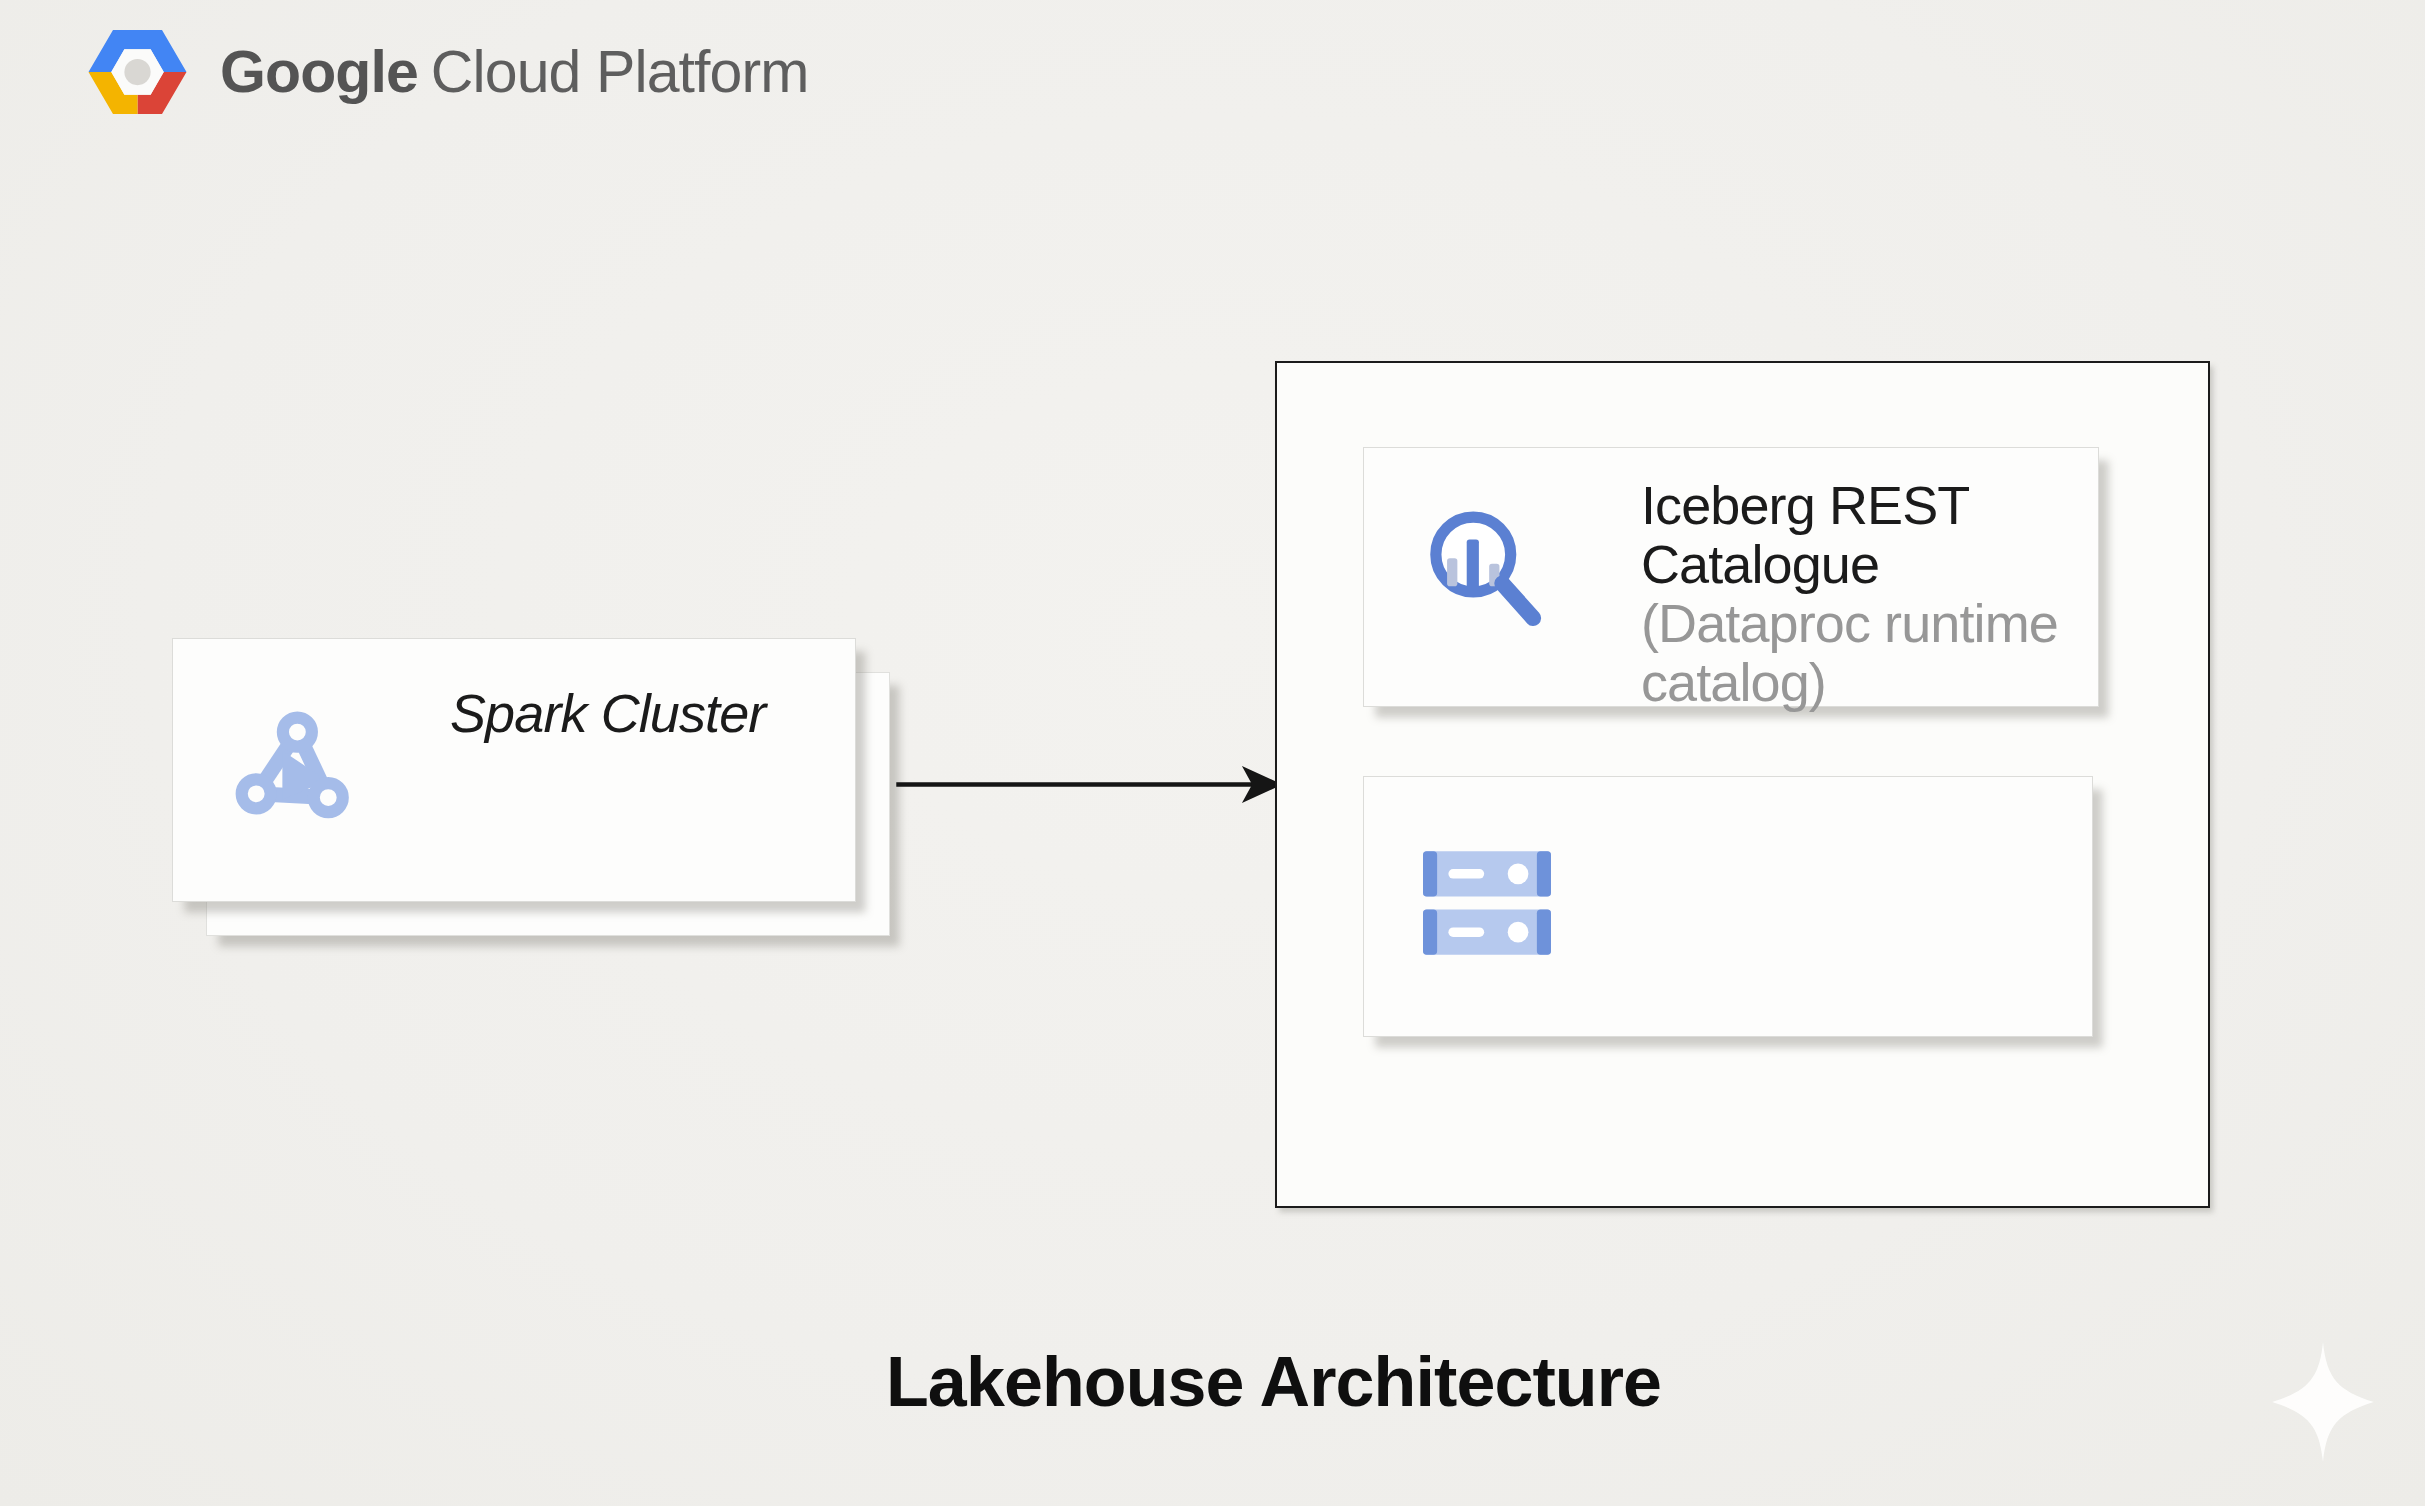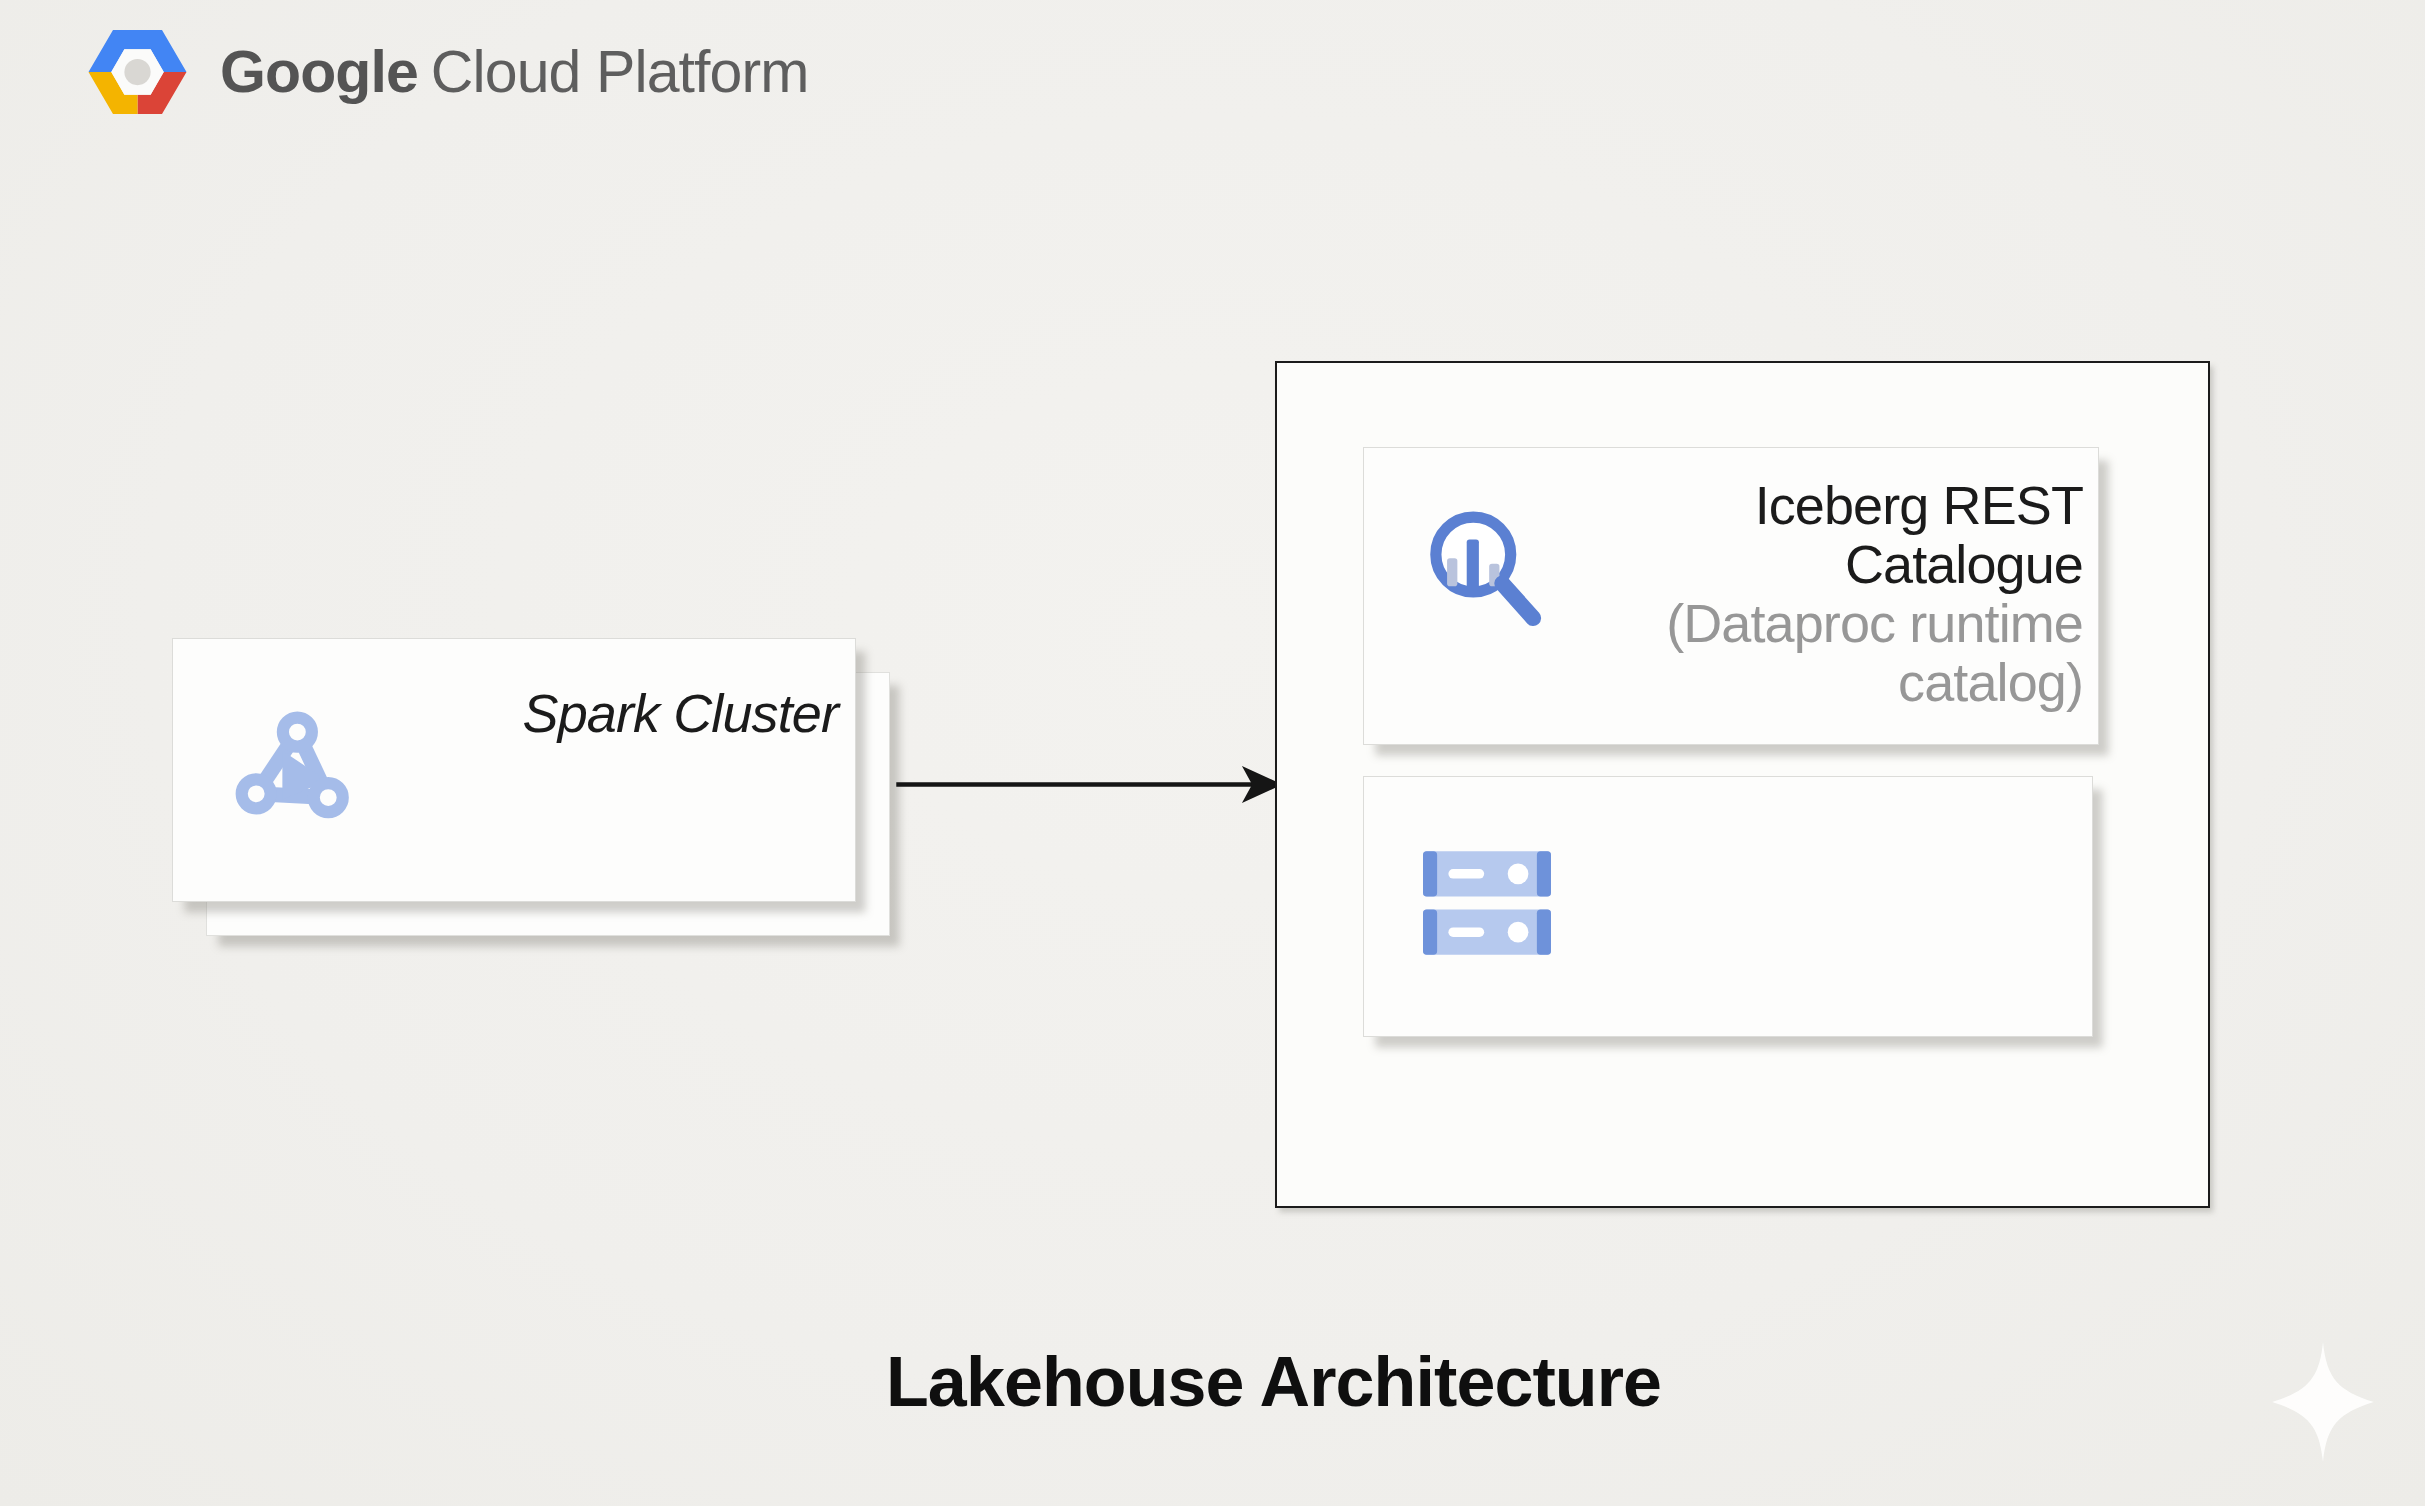--- a/index.html
+++ b/index.html
@@ -5,21 +5,20 @@
   html,body{margin:0;padding:0;}
   body{
     width:2426px;height:1507px;
     font-family:"Liberation Sans","DejaVu Sans",sans-serif;
     background:#f0efec;
     overflow:hidden;
   }
   .stage{
     position:relative;width:2426px;height:1507px;
     background:radial-gradient(ellipse at 50% 42%, #f3f2ef 0%, #f0efec 62%, #edecE8 100%);
-    text-align:right;
   }
 
   
   .brand{
     position:absolute;left:85px;top:26px;
     display:flex;align-items:center;gap:30px;
   }
   .brand-text{
     font-size:59px;letter-spacing:-0.9px;color:#575757;white-space:nowrap;
   }
@@ -110,21 +109,21 @@
     </div>
   </div>
 
   <svg class="flow-arrow" width="403" height="57" viewBox="0 0 436 62">
     <line x1="10" y1="31" x2="398" y2="31" stroke="#151515" stroke-width="5"></line>
     <path d="M386 11 L430 31 L386 51 L397 31 Z" fill="#151515"></path>
   </svg>
 
   <div class="container-box">
 
-    <div class="card" style="left:86px;top:84px;width:736px;height:298px;">
+    <div class="card" style="left:86px;top:84px;width:736px;height:260px;">
       <svg class="card-icon" style="left:55px;top:52px;" width="131" height="137" viewBox="0 0 140 146">
         <circle cx="58" cy="58" r="40" fill="#ffffff" stroke="#5b80d2" stroke-width="12"></circle>
         <rect x="30" y="62" width="11" height="30" rx="3" fill="#b9c3dd"></rect>
         <rect x="51" y="42" width="13" height="55" rx="3" fill="#5b80d2"></rect>
         <rect x="75" y="68" width="11" height="24" rx="3" fill="#b9c3dd"></rect>
         <line x1="89" y1="89" x2="122" y2="126" stroke="#5b80d2" stroke-width="17" stroke-linecap="round"></line>
       </svg>
       <div class="card-text" style="left:277px;top:28px;width:442px;">
         <div class="card-title">Iceberg REST Catalogue</div>
         <div class="card-subtitle">(Dataproc runtime catalog)</div>

